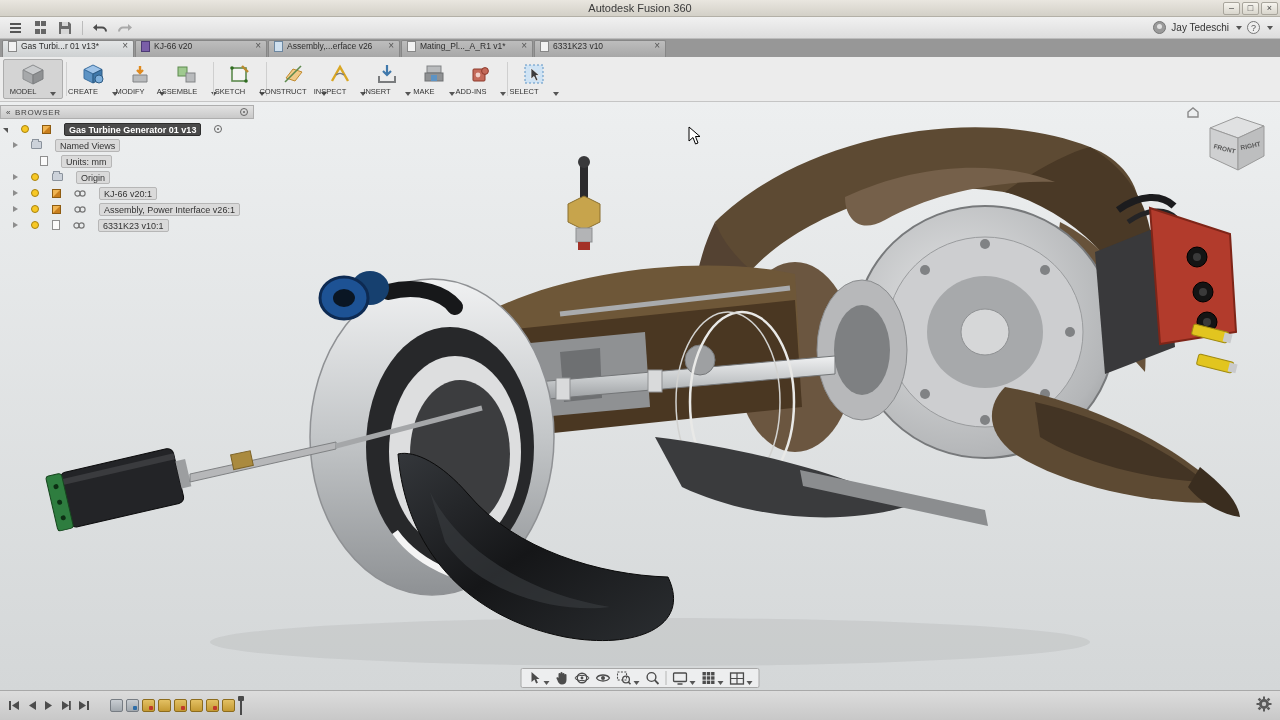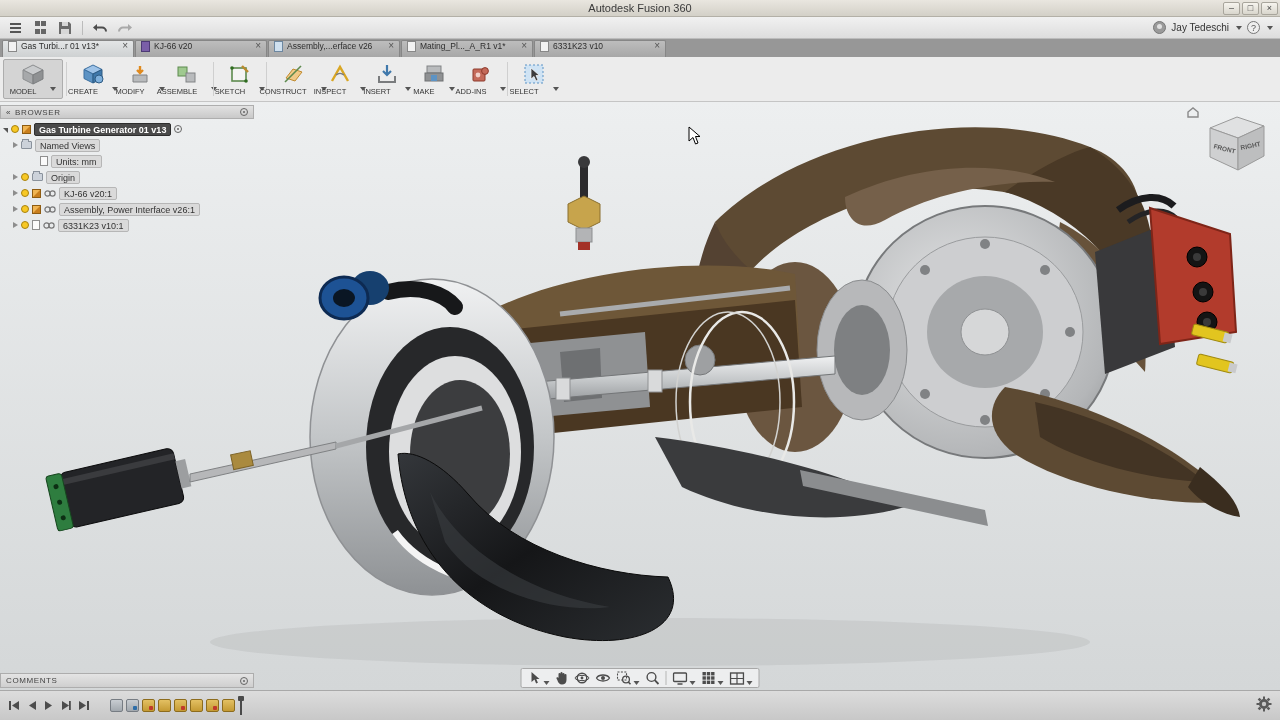--- a/index.html
+++ b/index.html
@@ -41,37 +41,37 @@
   .tab .tclose { font-size:10px; color:#555; line-height:1; }
   .doc-ico { width:9px; height:11px; background:#f2f2f2; border:1px solid #888; flex:none; }
   .doc-ico.purple { background:#7a5ea8; border-color:#4d3a75; }
   .doc-ico.cube  { background:#cfe0ef; border-color:#6d87a0; }
 
   
   .ribbon { height:45px; background:#ececec; border-bottom:1px solid #c5c5c5; display:flex; align-items:stretch;
             padding:2px 3px; gap:1px; }
   .ritem { width:46px; display:flex; flex-direction:column; align-items:center; justify-content:center; gap:2px;
            font-size:7.5px; color:#333; border-radius:2px; }
-  .ritem .rlab { display:flex; align-items:flex-start; white-space:nowrap;gap:12px; }
+  .ritem .rlab { display:flex; align-items:flex-end; white-space:nowrap;gap:12px; }
   .ritem.model { width:60px; background:#d4d4d4; border:1px solid #adadad; }
   .rib-sep { width:1px; background:#cfcfcf; margin:3px 2px; }
 
   
   .canvas { position:relative; height:588px; background:linear-gradient(#edeff0,#d4d7d8); overflow:hidden; }
   .model-svg { position:absolute; inset:0; }
 
   
   .browser { position:absolute; top:3px; left:0; width:254px; font-size:9px; }
   .b-header { height:14px; background:linear-gradient(#e2e2e2,#c9c9c9); border:1px solid #aeaeae;
               display:flex; align-items:center; gap:4px; padding:0 5px; font-size:8px; letter-spacing:0.6px; color:#444; }
   .b-header .spacer, .c-bar .spacer { flex:1; }
   .dot-btn { width:8px; height:8px; border:1px solid #666; border-radius:50%; position:relative; }
   .dot-btn:after { content:""; position:absolute; left:2px; top:2px; width:2px; height:2px; border-radius:50%; background:#666; }
   .tree { padding-top:2px; }
-  .trow { height:16px; display:flex; align-items:center; gap:3px; padding-left:3px; }
+  .trow { height:16px; display:flex; align-items:center; gap:13px; padding-left:3px; }
   .trow.ind1 { padding-left:13px; }
   .trow.ind2 { padding-left:40px; }
   .pill { background:#dadada; border:1px solid #b6b6b6; padding:0 4px; height:13px; line-height:12px;
           border-radius:2px; color:#333; white-space:nowrap; max-width:196px; overflow:hidden; text-overflow:ellipsis; }
   .pill.rootpill { background:#4a4a4a; border-color:#2e2e2e; color:#fff; font-weight:bold; }
   .tri { width:0; height:0; border-top:3.5px solid transparent; border-bottom:3.5px solid transparent;
          border-left:5px solid #8d8d8d; flex:none; }
   .tri.open { border-left:5px solid transparent; border-right:none; border-top:5px solid #555;
               border-bottom:none; margin-top:3px; }
   .bulb { width:8px; height:8px; border-radius:50%; background:#f7c825; border:1px solid #a8820f; flex:none; }
@@ -582,25 +582,20 @@
     <span class="nbi">
       <svg width="15" height="13" viewBox="0 0 15 13">
           <rect x="1" y="1" width="13" height="11" fill="none" stroke="#4c4c4c" stroke-width="1.4"></rect>
           <line x1="7.5" y1="1" x2="7.5" y2="12" stroke="#4c4c4c" stroke-width="1.2"></line>
           <line x1="1" y1="6.5" x2="14" y2="6.5" stroke="#4c4c4c" stroke-width="1.2"></line>
         </svg>
       <span class="caret"></span>
     </span>
   </div>
 
-  <div class="c-bar">
-    <span>COMMENTS</span>
-    <span class="spacer"></span>
-    <span class="dot-btn"></span>
-  </div>
 
   <svg class="cursor" width="14" height="20" viewBox="0 0 14 20">
     <path d="M1,1 L1,15 L5,11.5 L7.5,18 L10,17 L7.5,10.5 L12,10.5 Z" fill="#ffffff" stroke="#000000" stroke-width="1"></path>
   </svg>
 </div>
 
 <div class="timeline">
   <div class="pb">
     <span class="pbi">
       <svg width="12" height="11" viewBox="0 0 12 11">

